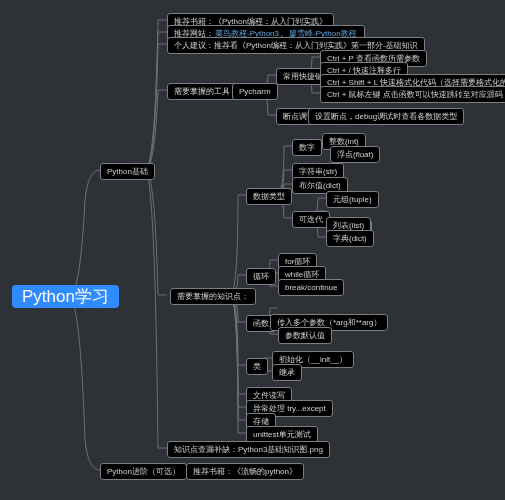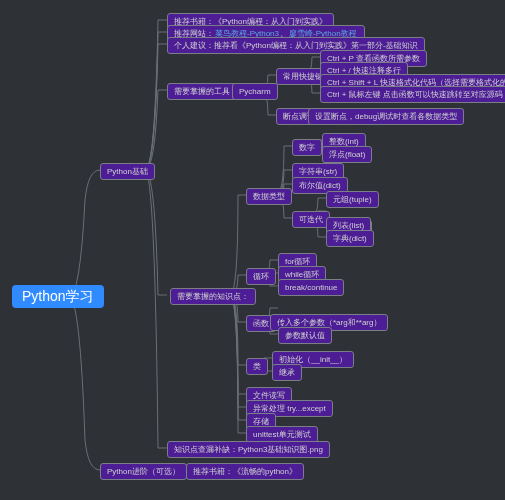--- a/index.html
+++ b/index.html
@@ -1,17 +1,17 @@
 <!DOCTYPE html>
 <html><head>
 <meta charset="utf-8">
 <style>
   html,body{margin:0;padding:0;background:#2e3136;color:#d0d0d0;font-family:"Microsoft YaHei",Arial,sans-serif;font-size:8px;width:505px;height:500px;overflow:hidden}
-  .node{position:absolute;border:1px solid #7a7f86;border-radius:3px;padding:2px 6px;background:#4c1d95;white-space:nowrap;line-height:11px}
-  .root{background:#2f8bff;border:none;color:#fff;padding:6px 10px;font-size:14px;border-radius:4px}
+  .node{position:absolute;border:1px solid #7a7f86;border-radius:3px;padding:2px 6px;background:#000000;white-space:nowrap;line-height:11px}
+  .root{background:#2f8bff;border:none;color:#fff;padding:6px 10px;font-size:17px;border-radius:4px}
   .link{color:#5aa6e0;text-decoration:underline;margin:12px 1px}
   svg{position:absolute;top:0;left:0;width:505px;height:500px;pointer-events:none}
   path{stroke:#6b7077;stroke-width:1;fill:none}
 </style>
 </head>
 <body>
 
 <svg>
   <path d="M69 297 Q80 297 85 200 Q88 170 100 170"></path>
   <path d="M69 297 Q80 297 85 440 Q88 470 100 470"></path>
@@ -77,21 +77,21 @@
 <div class="node" style="left:320px;top:74px">Ctrl + Shift + L 快速格式化代码（选择需要格式化的代码再使用该快捷键）</div>
 <div class="node" style="left:320px;top:86px">Ctrl + 鼠标左键 点击函数可以快速跳转至对应源码</div>
 <div class="node" style="left:276px;top:108px">断点调试</div>
 <div class="node" style="left:308px;top:108px">设置断点，debug调试时查看各数据类型</div>
 
 <div class="node" style="left:170px;top:288px">需要掌握的知识点：</div>
 
 <div class="node" style="left:246px;top:188px">数据类型</div>
 <div class="node" style="left:292px;top:139px">数字</div>
 <div class="node" style="left:322px;top:133px">整数(int)</div>
-<div class="node" style="left:322px;top:146px">浮点(float)</div>
+<div class="node" style="left:330px;top:146px">浮点(float)</div>
 <div class="node" style="left:292px;top:163px">字符串(str)</div>
 <div class="node" style="left:292px;top:177px">布尔值(dict)</div>
 <div class="node" style="left:292px;top:211px">可迭代</div>
 <div class="node" style="left:326px;top:191px">元组(tuple)</div>
 <div class="node" style="left:326px;top:220px">集合(set)</div>
 <div class="node" style="left:326px;top:217px">列表(list)</div>
 <div class="node" style="left:326px;top:230px">字典(dict)</div>
 
 <div class="node" style="left:246px;top:268px">循环</div>
 <div class="node" style="left:278px;top:253px">for循环</div>

